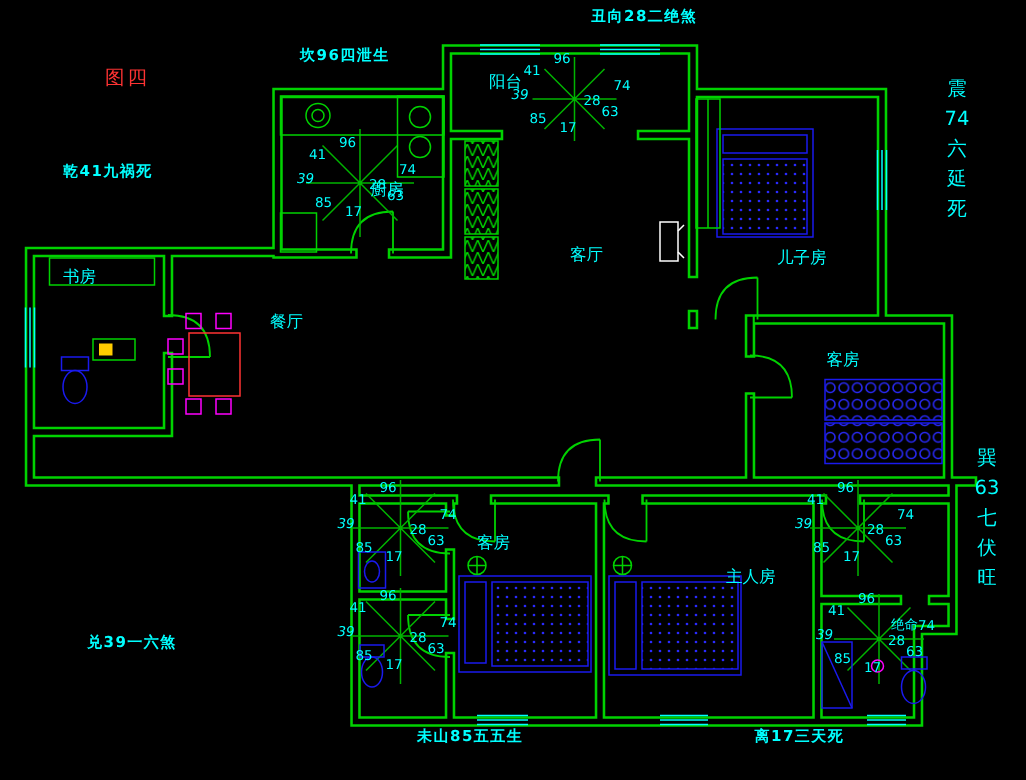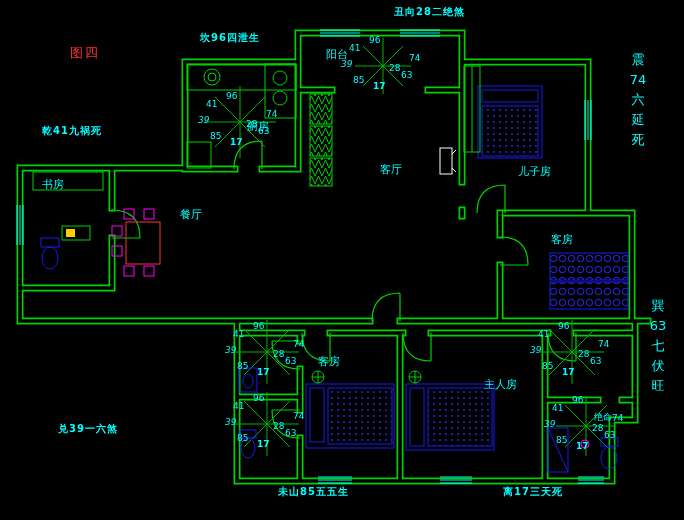--- a/index.html
+++ b/index.html
@@ -13,21 +13,21 @@
   .vert{white-space:pre-line;text-align:center;line-height:20px;font-size:13px;width:24px;}
   .red{color:#ff3333;font-size:13px;letter-spacing:2px;margin-left:28px;}
   .fan{position:absolute;width:0;height:0;}
   .fan span{position:absolute;color:#00ffff;font-size:9px;white-space:nowrap;line-height:1;}
   .fs-n {left:-14px;top:-30px;text-align:right;}
   .fs-ne{left:6px;  top:-30px;margin-top:28px;}
   .fs-nw{left:-34px;top:-22px;}
   .fs-w {left:-42px;top:-6px;font-style:italic;}
   .fs-e {left:26px; top:-12px;}
   .fs-sw{left:-30px;top:10px;}
-  .fs-s {left:-10px;top:16px;font-weight:bold;}
+  .fs-s {left:-10px;top:16px;}
   .fs-se{left:18px; top:5px;}
 </style>
 </head>
 <body>
 
 <div class="canvas">
 
   <svg width="684" height="520" viewBox="0 0 684 520">
     <defs>
       <path id="walls" d="M185,62 L298,62 M185,62 L185,169 M185,169 L235,169 M262,169 L298,169
@@ -173,21 +173,21 @@
       <rect x="144" y="266" width="10" height="10" stroke="#ff00ff"></rect>
       <rect x="112" y="226" width="10" height="10" stroke="#ff00ff"></rect>
       <rect x="112" y="246" width="10" height="10" stroke="#ff00ff"></rect>
     </g>
   </svg>
 
   <div class="lbl red" style="left:42px;top:46px">图四</div>
 
   <div class="lbl note" style="left:200px;top:33px">坎96四泄生</div>
   <div class="lbl note" style="left:394px;top:7px">丑向28二绝煞</div>
-  <div class="lbl note" style="left:42px;top:126px">乾41九祸死</div>
+  <div class="lbl note" style="left:42px;top:110px">乾41九祸死</div>
   <div class="lbl vert" style="left:626px;top:50px">震
 74
 六
 延
 死</div>
   <div class="lbl vert" style="left:646px;top:296px">巽
 63
 七
 伏
 旺</div>

